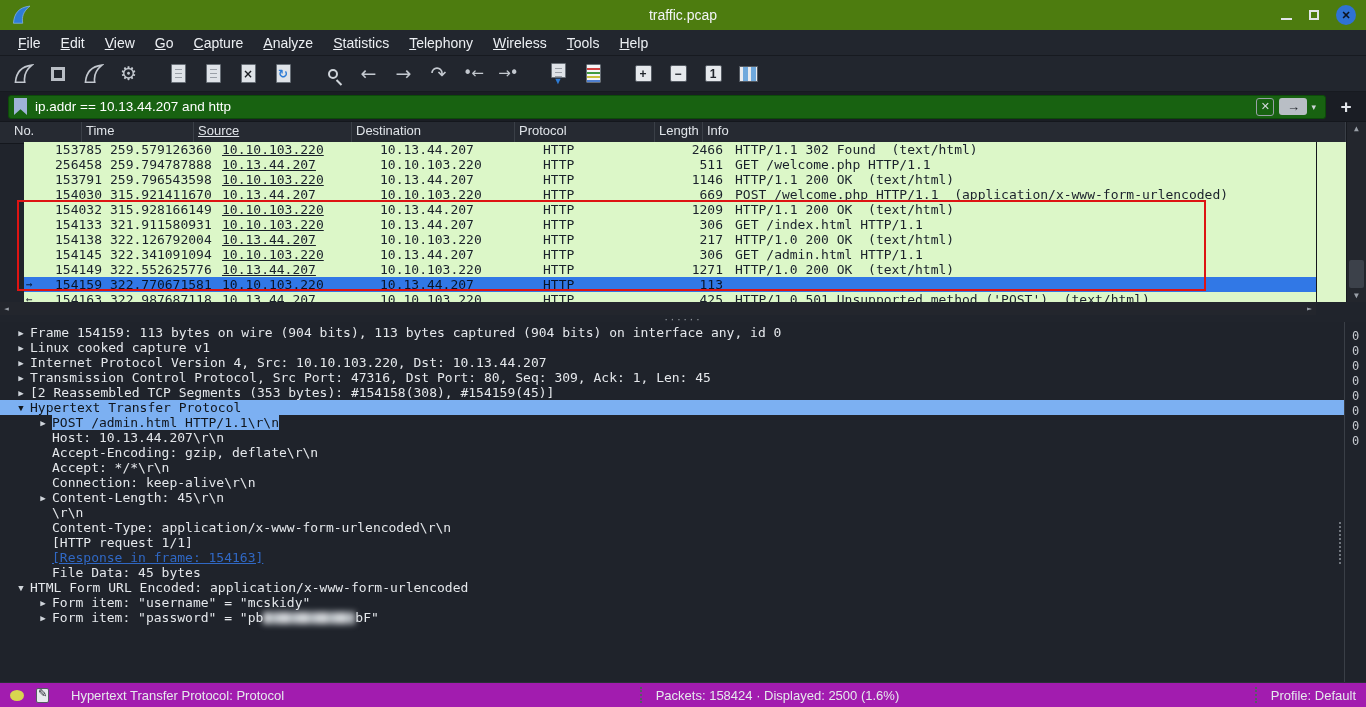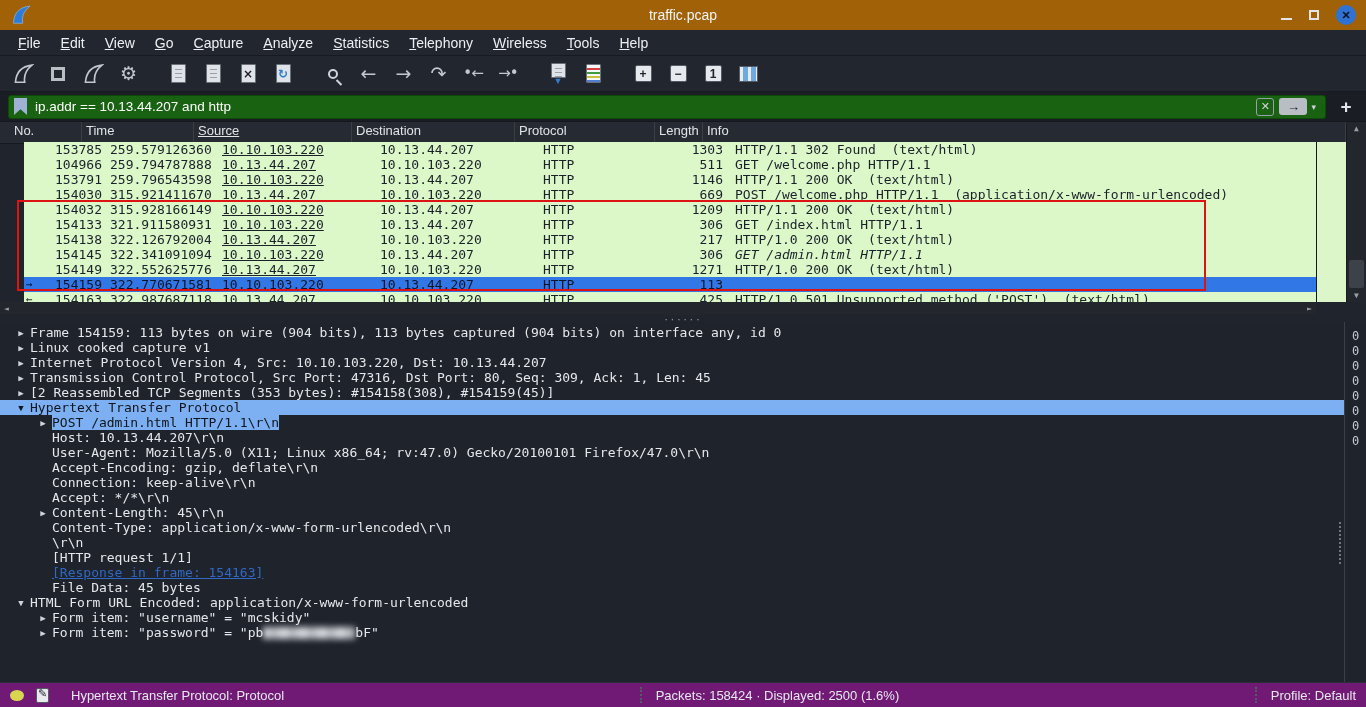--- a/index.html
+++ b/index.html
@@ -4,21 +4,21 @@
 <style>
   * { box-sizing: border-box; }
   html,body { margin:0; padding:0; }
   body {
     width:1366px; height:707px; overflow:hidden;
     background:#20242c; color:#e8eaed;
     font-family:"Liberation Sans", sans-serif;
     -webkit-font-smoothing:antialiased;
   }
   
-  .titlebar { height:30px; background:#a16207; display:flex; align-items:center; position:relative; padding:0 10px; }
+  .titlebar { height:30px; background:#4d7c0f; display:flex; align-items:center; position:relative; padding:0 10px; }
   .app-logo { width:22px; height:22px; }
   .title-text { position:absolute; left:0; right:0; text-align:center; font-size:14px; color:#f2f4f7; pointer-events:none; }
   .win-controls { margin-left:auto; display:flex; align-items:center; gap:17px; z-index:2; }
   .win-min { width:11px; height:2px; background:#e2e5ea; margin-top:8px; }
   .win-max { width:10px; height:10px; border:2px solid #e2e5ea; }
   .win-close { width:20px; height:20px; border-radius:50%; background:#2f72d4; color:#0d1321; font-size:11px; font-weight:bold; display:flex; align-items:center; justify-content:center; }
   
   .menubar { height:26px; background:#22262e; display:flex; align-items:center; padding-left:8px; border-bottom:1px solid #171a20; }
   .menu-item { padding:3px 10px; font-size:14px; color:#eceff3; }
   .menu-item u { text-decoration:underline; }
@@ -86,21 +86,21 @@
   .dline.hl-full { background:#7cb0f2; color:#10151c; }
   .dline.hl-full .darrow { color:#10151c; }
   .hl-text { background:#7cb0f2; color:#10151c; }
   .dlink { color:#3068c4; text-decoration:underline; }
   .redacted { display:inline-block; width:92px; height:12px; vertical-align:-2px;
     background:repeating-linear-gradient(90deg,#d8dbdf 0 7px,#aeb3b9 7px 12px,#c9cdd2 12px 19px); filter:blur(3px); border-radius:1px; }
   .bytescol { width:22px; border-left:1px solid #3a3f47; padding-top:7px; display:flex; flex-direction:column; align-items:center; font-size:12px; color:#c6cad0; }
   .bytescol div { height:15px; line-height:15px; }
   .vdots { position:absolute; right:25px; top:200px; height:42px; border-left:2px dotted #70767e; }
   
-  .statusbar { height:25px; background:#701a75; border-top:1px solid #2a2e36; display:flex; align-items:center; font-size:13px; color:#e6e9ed; padding:0 10px; }
+  .statusbar { height:25px; background:#a21caf; border-top:1px solid #2a2e36; display:flex; align-items:center; font-size:13px; color:#e6e9ed; padding:0 10px; }
   .expert-dot { width:14px; height:11px; border-radius:50%; background:#d8d64f; margin-right:12px; }
   .note-icon { width:13px; height:15px; background:#e8eaee; border:1px solid #555b63; border-radius:2px; position:relative; margin-right:22px; }
   .note-icon::after { content:"\270E"; position:absolute; inset:-2px 0 0 1px; font-size:11px; color:#2b2f36; }
   .vsep { height:16px; border-left:2px dotted #565c64; margin:0 14px; }
   .sb-spacer { flex:1; }
 </style>
 </head>
 <body>
 
 <div class="titlebar">
@@ -227,27 +227,27 @@
   <div class="pl-rows">
       <div class="prow">
         <div class="nocell c0">
           <span class="marker"></span>
           <span class="cell num" style="flex: 1 1 0%;">153785</span>
         </div>
         <span class="cell c1">259.579126360</span>
         <span class="cell c2">10.10.103.220</span>
         <span class="cell c3">10.13.44.207</span>
         <span class="cell c4">HTTP</span>
-        <span class="cell num c5">1303</span>
+        <span class="cell num c5">2466</span>
         <span class="cell c6" style="padding-left: 8px;">HTTP/1.1 302 Found  (text/html)</span>
       </div>
       <div class="prow">
         <div class="nocell c0">
           <span class="marker"></span>
-          <span class="cell num" style="flex: 1 1 0%;">104966</span>
+          <span class="cell num" style="flex: 1 1 0%;">256458</span>
         </div>
         <span class="cell c1">259.794787888</span>
         <span class="cell c2">10.13.44.207</span>
         <span class="cell c3">10.10.103.220</span>
         <span class="cell c4">HTTP</span>
         <span class="cell num c5">511</span>
         <span class="cell c6" style="padding-left: 8px;">GET /welcome.php HTTP/1.1</span>
       </div>
       <div class="prow">
         <div class="nocell c0">
@@ -312,21 +312,21 @@
       <div class="prow">
         <div class="nocell c0">
           <span class="marker"></span>
           <span class="cell num" style="flex: 1 1 0%;">154145</span>
         </div>
         <span class="cell c1">322.341091094</span>
         <span class="cell c2">10.10.103.220</span>
         <span class="cell c3">10.13.44.207</span>
         <span class="cell c4">HTTP</span>
         <span class="cell num c5">306</span>
-        <span class="cell c6" style="padding-left: 8px; font-style: italic;">GET /admin.html HTTP/1.1</span>
+        <span class="cell c6" style="padding-left: 8px;">GET /admin.html HTTP/1.1</span>
       </div>
       <div class="prow">
         <div class="nocell c0">
           <span class="marker"></span>
           <span class="cell num" style="flex: 1 1 0%;">154149</span>
         </div>
         <span class="cell c1">322.552625776</span>
         <span class="cell c2">10.13.44.207</span>
         <span class="cell c3">10.10.103.220</span>
         <span class="cell c4">HTTP</span>
@@ -377,27 +377,26 @@
 <div class="details">
   <div class="dlines">
       <div class="dline"><span class="darrow" style="margin-left: 12px;">▶</span><span>Frame 154159: 113 bytes on wire (904 bits), 113 bytes captured (904 bits) on interface any, id 0</span></div>
       <div class="dline"><span class="darrow" style="margin-left: 12px;">▶</span><span>Linux cooked capture v1</span></div>
       <div class="dline"><span class="darrow" style="margin-left: 12px;">▶</span><span>Internet Protocol Version 4, Src: 10.10.103.220, Dst: 10.13.44.207</span></div>
       <div class="dline"><span class="darrow" style="margin-left: 12px;">▶</span><span>Transmission Control Protocol, Src Port: 47316, Dst Port: 80, Seq: 309, Ack: 1, Len: 45</span></div>
       <div class="dline"><span class="darrow" style="margin-left: 12px;">▶</span><span>[2 Reassembled TCP Segments (353 bytes): #154158(308), #154159(45)]</span></div>
       <div class="dline hl-full"><span class="darrow" style="margin-left: 12px;">▼</span><span>Hypertext Transfer Protocol</span></div>
       <div class="dline"><span class="darrow" style="margin-left: 34px;">▶</span><span class="hl-text">POST /admin.html HTTP/1.1\r\n</span></div>
       <div class="dline"><span class="darrow" style="margin-left: 34px;"></span><span>Host: 10.13.44.207\r\n</span></div>
-      <div class="dline"><span class="darrow" style="margin-left: 34px;"></span><span>User-Agent: Mozilla/5.0 (X11; Linux x86_64; rv:47.0) Gecko/20100101 Firefox/47.0\r\n</span></div>
       <div class="dline"><span class="darrow" style="margin-left: 34px;"></span><span>Accept-Encoding: gzip, deflate\r\n</span></div>
+      <div class="dline"><span class="darrow" style="margin-left: 34px;"></span><span>Accept: */*\r\n</span></div>
       <div class="dline"><span class="darrow" style="margin-left: 34px;"></span><span>Connection: keep-alive\r\n</span></div>
-      <div class="dline"><span class="darrow" style="margin-left: 34px;"></span><span>Accept: */*\r\n</span></div>
       <div class="dline"><span class="darrow" style="margin-left: 34px;">▶</span><span>Content-Length: 45\r\n</span></div>
+      <div class="dline"><span class="darrow" style="margin-left: 34px;"></span><span>\r\n</span></div>
       <div class="dline"><span class="darrow" style="margin-left: 34px;"></span><span>Content-Type: application/x-www-form-urlencoded\r\n</span></div>
-      <div class="dline"><span class="darrow" style="margin-left: 34px;"></span><span>\r\n</span></div>
       <div class="dline"><span class="darrow" style="margin-left: 34px;"></span><span>[HTTP request 1/1]</span></div>
       <div class="dline"><span class="darrow" style="margin-left: 34px;"></span><span class="dlink">[Response in frame: 154163]</span></div>
       <div class="dline"><span class="darrow" style="margin-left: 34px;"></span><span>File Data: 45 bytes</span></div>
       <div class="dline"><span class="darrow" style="margin-left: 12px;">▼</span><span>HTML Form URL Encoded: application/x-www-form-urlencoded</span></div>
       <div class="dline"><span class="darrow" style="margin-left: 34px;">▶</span><span>Form item: "username" = "mcskidy"</span></div>
       <div class="dline"><span class="darrow" style="margin-left: 34px;">▶</span><span>Form item: "password" = "pb<span class="redacted"></span>bF"</span></div>
     </div>
   <div class="vdots"></div>
   <div class="bytescol">
       <div>0</div>

